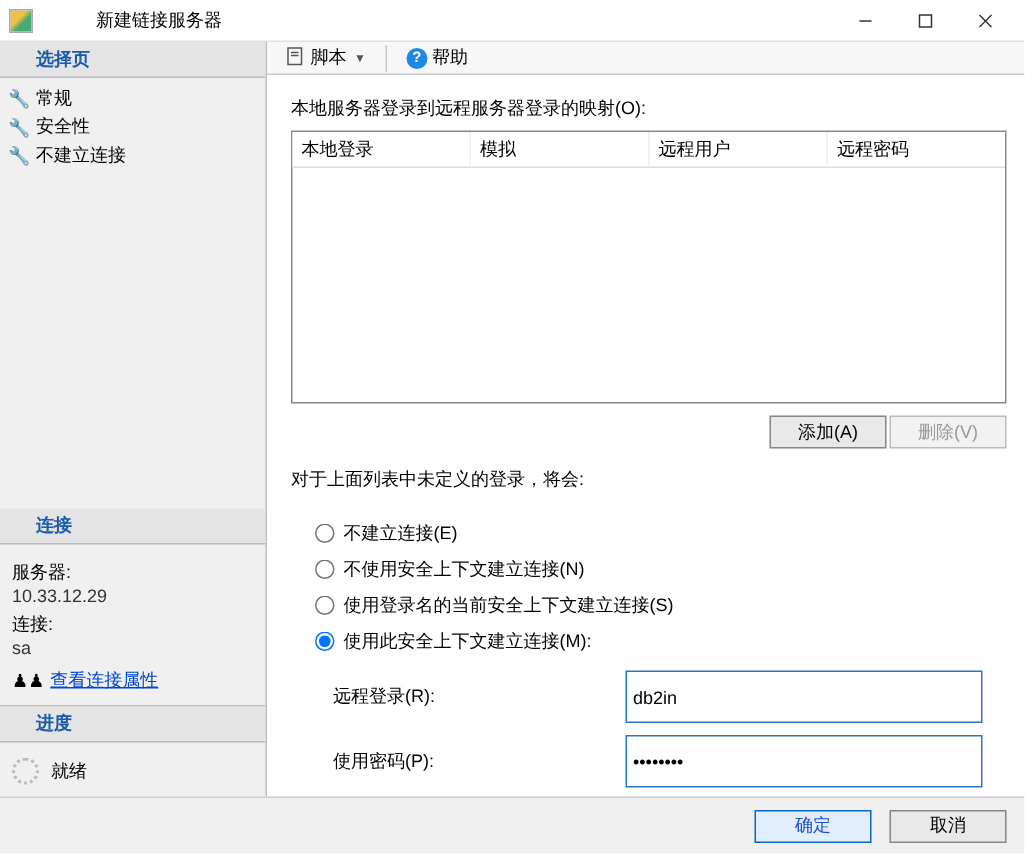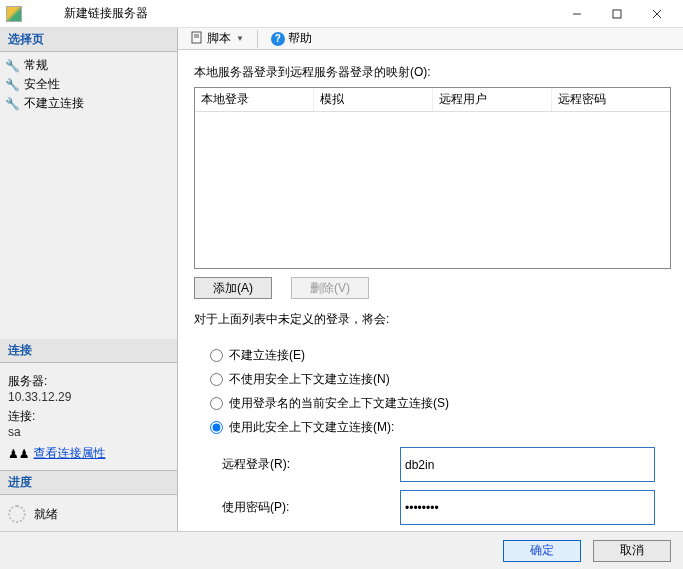--- a/index.html
+++ b/index.html
@@ -46,21 +46,21 @@
     .sidebar {
       width: 178px;
       background: #f0f0f0;
       border-right: 1px solid #bbb;
       display: flex;
       flex-direction: column;
     }
     .section-header {
       background: #e4e4e4;
       border-bottom: 1px solid #bbb;
-      padding: 3px 8px;
+      padding: 3px 24px;
       font-weight: bold;
       color: #1a5aa8;
     }
     .nav-list { padding: 4px 4px; }
     .nav-item {
       display: flex; align-items: center;
       padding: 1px 2px;
       gap: 4px;
     }
     .nav-item .nav-icon {
@@ -119,41 +119,41 @@
       border-bottom: 1px solid #ddd;
       background: #fff;
     }
     .mapping-table .th {
       padding: 3px 6px;
       flex: 1;
       border-right: 1px solid #eee;
     }
     .mapping-table .th:last-child { border-right: none; }
     .btn-row {
-      display: flex; justify-content: flex-start; gap: 19px;
+      display: flex; justify-content: flex-end; gap: 2px;
       margin: 8px 0 12px 0;
     }
     .btn {
       min-width: 78px; height: 22px;
       border: 1px solid #888;
       background: #e9e9e9;
       display: flex; align-items: center; justify-content: center;
       padding: 0 8px;
     }
     .btn.disabled { color: #999; border-color: #bbb; background: #f2f2f2; }
     .radio-group { margin-left: 16px; margin-top: 6px; }
     .radio-row {
       display: flex; align-items: center; gap: 6px;
       margin: 7px 0;
     }
     .radio-row input[type=radio] { margin: 0; }
     .cred-row {
       display: flex; align-items: center;
       margin: 4px 16px 4px 28px;
-      gap: 8px;
+      gap: 25px;
       justify-content: center;
     }
     .cred-row .cred-label { width: 170px; }
     .cred-row input[type=text], .cred-row input[type=password] {
       flex: 1;
       height: 35px;
       border: 1px solid #2a76c4;
       padding: 1px 4px;
       font-size: 12px;
       font-family: inherit;

